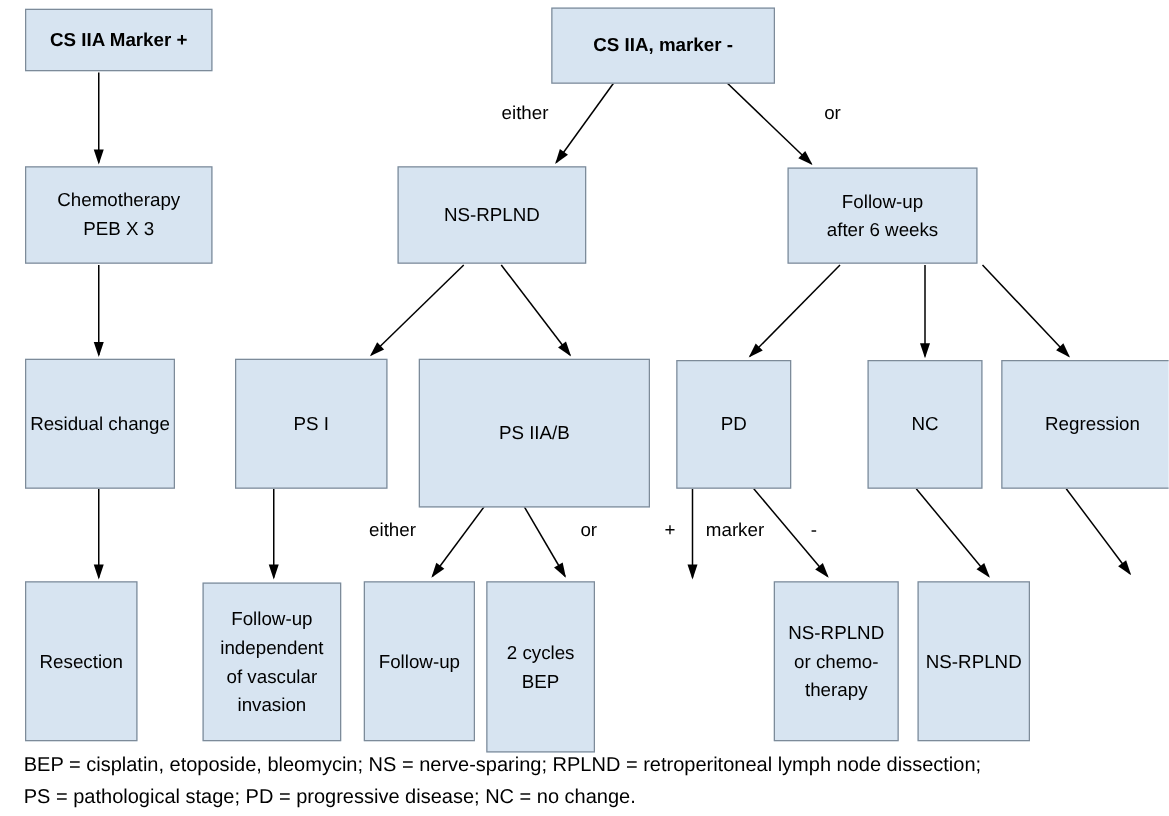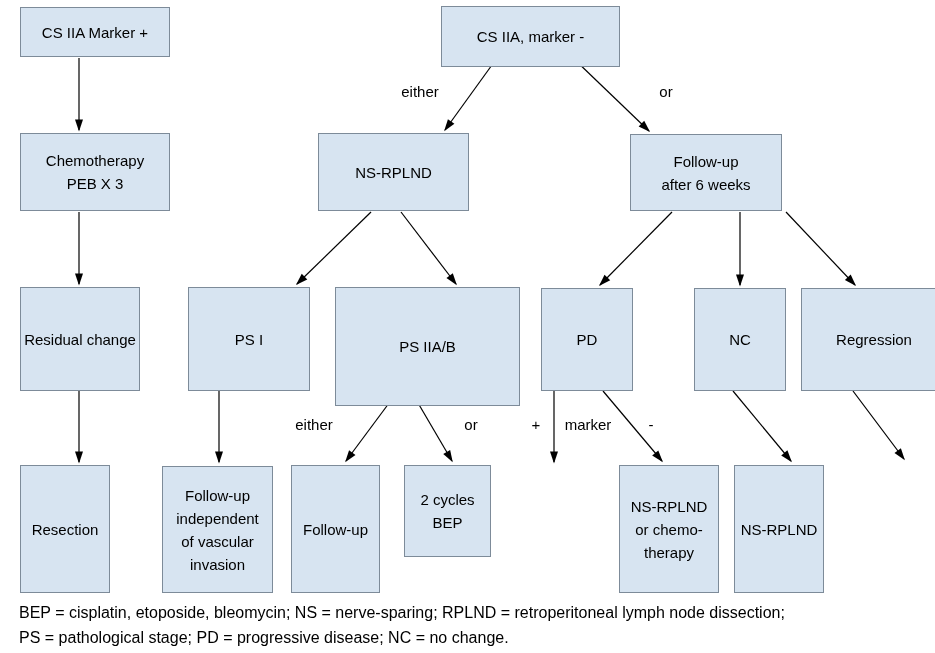--- a/index.html
+++ b/index.html
@@ -22,21 +22,21 @@
     position:absolute;
     background:var(--node-fill);
     border:1px solid var(--node-border);
     display:flex;align-items:center;justify-content:center;
     text-align:center;
     font-size:15px;line-height:23px;
     white-space:pre-line;
     padding:0 2px;
     box-sizing:border-box;
   }
-  .node.title{font-weight:normal;}
+  .node.title{font-weight:bold;}
   .edge-label{
     position:absolute;transform:translate(-50%,-50%);
     font-size:15px;white-space:nowrap;
   }
   .legend{
     position:absolute;left:19px;top:600px;width:905px;
     font-size:16px;line-height:25px;
   }
 </style>
 </head>
@@ -84,21 +84,21 @@
   <div class="node" style="left:694px;top:288px;width:92px;height:103px">NC</div>
   <div class="node" style="left:541px;top:288px;width:92px;height:103px">PD</div>
   <div class="node" style="left:801px;top:288px;width:146px;height:103px">Regression</div>
 
   <div class="node" style="left:20px;top:465px;width:90px;height:128px">Resection</div>
   <div class="node" style="left:162px;top:466px;width:111px;height:127px">Follow-up
 independent
 of vascular
 invasion</div>
   <div class="node" style="left:291px;top:465px;width:89px;height:128px">Follow-up</div>
-  <div class="node" style="left:404px;top:465px;width:87px;height:92px">2 cycles
+  <div class="node" style="left:389px;top:465px;width:87px;height:137px">2 cycles
 BEP</div>
   <div class="node" style="left:619px;top:465px;width:100px;height:128px">NS-RPLND
 or chemo-
 therapy</div>
   <div class="node" style="left:734px;top:465px;width:90px;height:128px">NS-RPLND</div>
 
   <div class="edge-label" style="left:420px;top:91px">either</div>
   <div class="edge-label" style="left:666px;top:91px">or</div>
   <div class="edge-label" style="left:314px;top:424px">either</div>
   <div class="edge-label" style="left:471px;top:424px">or</div>

